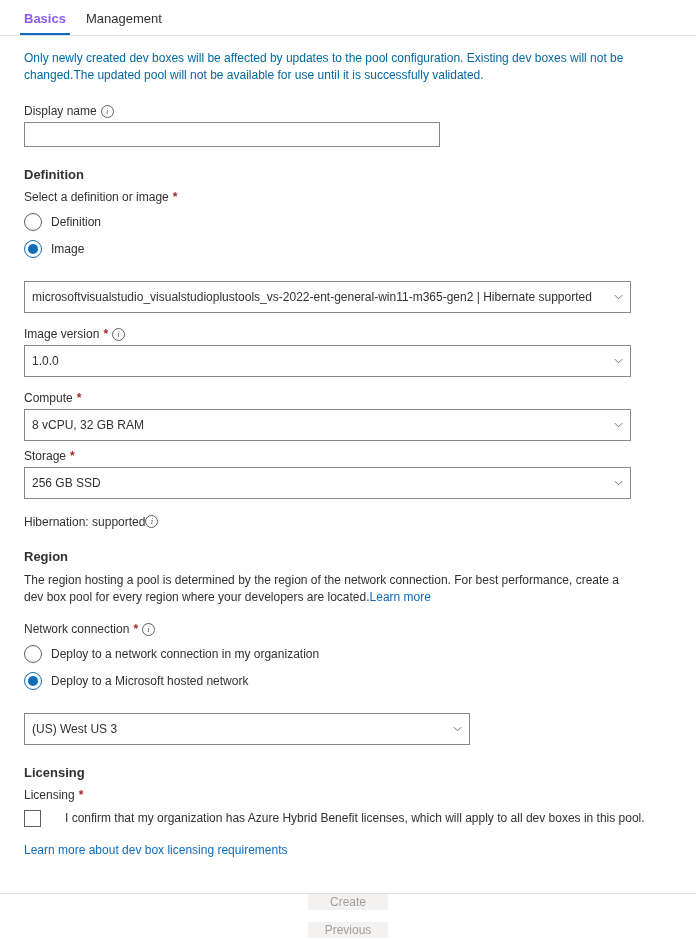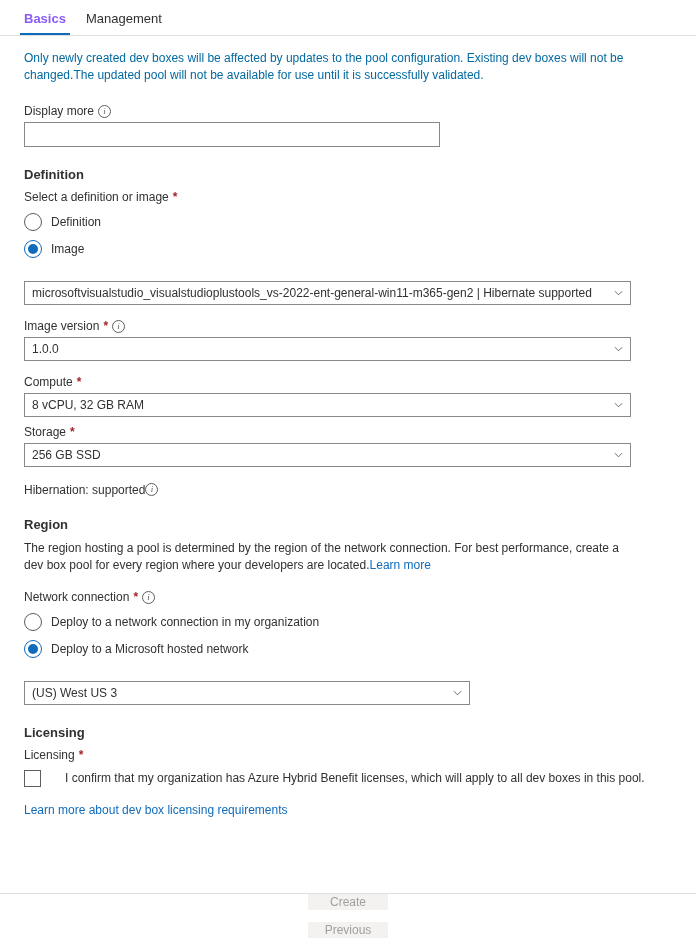--- a/index.html
+++ b/index.html
@@ -134,21 +134,21 @@
     position: absolute;
     left: 3px; top: 3px;
     width: 10px; height: 10px;
     border-radius: 50%;
     background: #0f6cbd;
   }
   .radio-label { font-size: 12px; color: #323130; }
 
   .select {
     position: relative;
-    height: 24px;
+    height: 32px;
     border: 1px solid #8a8886;
     background: #fff;
     display: flex;
     align-items: center;
     padding: 0 26px 0 7px;
     font-size: 12px;
     color: #323130;
     cursor: pointer;
     white-space: nowrap;
     overflow: hidden;
@@ -264,21 +264,21 @@
     </div>
   </div>
 
   <div class="content">
 
     
     <div class="notice">Only newly created dev boxes will be affected by updates to the pool configuration. Existing dev boxes will not be changed.The updated pool will not be available for use until it is successfully validated.</div>
 
     
     <div class="field-label">
-      <span>Display more</span>
+      <span>Display name</span>
       <span class="info-icon">i</span>
     </div>
     <input class="text-input" type="text" value="" style="">
 
     
     <div class="section-head">Definition</div>
 
     <div class="field-label">
       <span>Select a definition or image</span>
       <span class="req">*</span>

